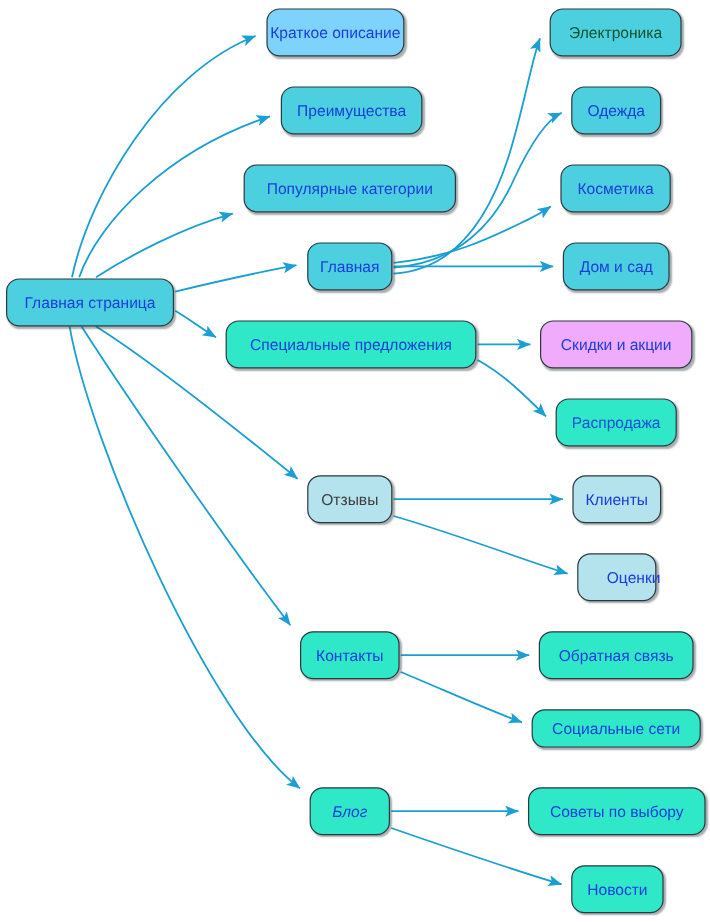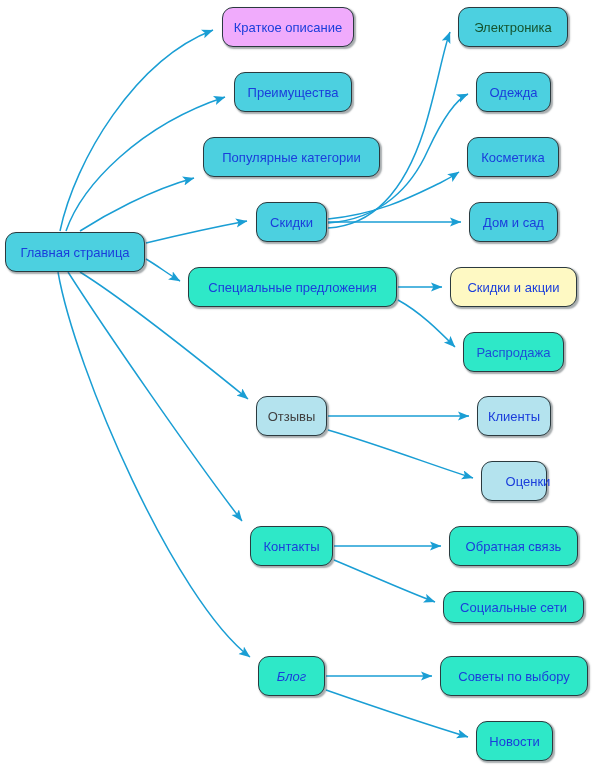--- a/index.html
+++ b/index.html
@@ -71,31 +71,31 @@
         <path d="M 334,546 C 375,546 415,546 441,546" fill="none" stroke="#1a9ed4" stroke-width="1.5" marker-end="url(#arrow)"></path>
         <path d="M 334,560 C 370,575 410,593 435,602" fill="none" stroke="#1a9ed4" stroke-width="1.5" marker-end="url(#arrow)"></path>
         <path d="M 326,676 C 365,676 405,676 432,676" fill="none" stroke="#1a9ed4" stroke-width="1.5" marker-end="url(#arrow)"></path>
         <path d="M 326,690 C 375,707 435,727 468,737" fill="none" stroke="#1a9ed4" stroke-width="1.5" marker-end="url(#arrow)"></path>
       </g>
   </svg>
   <div id="node-layer">
       <div class="node" style="left: 5px; top: 232px; width: 140px; height: 40px; background: rgb(76, 208, 224); border-color: rgb(43, 58, 63); text-align: right;">
         <span class="node-label" style="color: rgb(26, 61, 219);">Главная страница</span>
       </div>
-      <div class="node" style="left: 222px; top: 7px; width: 132px; height: 40px; background: #f0abfc; border-color: rgb(43, 58, 63);">
+      <div class="node" style="left: 222px; top: 7px; width: 115px; height: 40px; background: #7dd3fc; border-color: rgb(43, 58, 63);">
         <span class="node-label" style="color: rgb(26, 61, 219);">Краткое описание</span>
       </div>
       <div class="node" style="left: 234px; top: 72px; width: 118px; height: 40px; background: rgb(76, 208, 224); border-color: rgb(43, 58, 63);">
         <span class="node-label" style="color: rgb(26, 61, 219);">Преимущества</span>
       </div>
       <div class="node" style="left: 203px; top: 137px; width: 177px; height: 40px; background: rgb(76, 208, 224); border-color: rgb(43, 58, 63);">
         <span class="node-label" style="color: rgb(26, 61, 219);">Популярные категории</span>
       </div>
       <div class="node" style="left: 256px; top: 202px; width: 71px; height: 40px; background: rgb(76, 208, 224); border-color: rgb(43, 58, 63);">
-        <span class="node-label" style="color: rgb(26, 61, 219);">Скидки</span>
+        <span class="node-label" style="color: rgb(26, 61, 219);">Главная</span>
       </div>
       <div class="node" style="left: 188px; top: 267px; width: 209px; height: 40px; background: rgb(46, 232, 200); border-color: rgb(43, 58, 63);">
         <span class="node-label" style="color: rgb(26, 61, 219);">Специальные предложения</span>
       </div>
       <div class="node" style="left: 256px; top: 396px; width: 71px; height: 40px; background: rgb(180, 227, 238); border-color: rgb(43, 58, 63);">
         <span class="node-label" style="color: #404040;">Отзывы</span>
       </div>
       <div class="node" style="left: 250px; top: 526px; width: 83px; height: 40px; background: rgb(46, 232, 200); border-color: rgb(43, 58, 63);">
         <span class="node-label" style="color: rgb(26, 61, 219);">Контакты</span>
       </div>
@@ -107,21 +107,21 @@
       </div>
       <div class="node" style="left: 476px; top: 72px; width: 75px; height: 40px; background: rgb(76, 208, 224); border-color: rgb(43, 58, 63);">
         <span class="node-label" style="color: rgb(26, 61, 219);">Одежда</span>
       </div>
       <div class="node" style="left: 467px; top: 137px; width: 92px; height: 40px; background: rgb(76, 208, 224); border-color: rgb(43, 58, 63);">
         <span class="node-label" style="color: rgb(26, 61, 219);">Косметика</span>
       </div>
       <div class="node" style="left: 469px; top: 202px; width: 89px; height: 40px; background: rgb(76, 208, 224); border-color: rgb(43, 58, 63);">
         <span class="node-label" style="color: rgb(26, 61, 219);">Дом и сад</span>
       </div>
-      <div class="node" style="left: 450px; top: 267px; width: 127px; height: 40px; background: #fef9c3; border-color: rgb(43, 58, 63);">
+      <div class="node" style="left: 450px; top: 267px; width: 127px; height: 40px; background: #f0abfc; border-color: rgb(43, 58, 63);">
         <span class="node-label" style="color: rgb(26, 61, 219);">Скидки и акции</span>
       </div>
       <div class="node" style="left: 463px; top: 332px; width: 101px; height: 40px; background: rgb(46, 232, 200); border-color: rgb(43, 58, 63);">
         <span class="node-label" style="color: #1d4ed8;">Распродажа</span>
       </div>
       <div class="node" style="left: 477px; top: 396px; width: 74px; height: 40px; background: rgb(180, 227, 238); border-color: rgb(43, 58, 63);">
         <span class="node-label" style="color: rgb(26, 61, 219);">Клиенты</span>
       </div>
       <div class="node" style="left: 481px; top: 461px; width: 66px; height: 40px; background: rgb(180, 227, 238); border-color: rgb(43, 58, 63);">
         <span class="node-label" style="color: rgb(26, 61, 219); margin-left: 28px;">Оценки</span>

